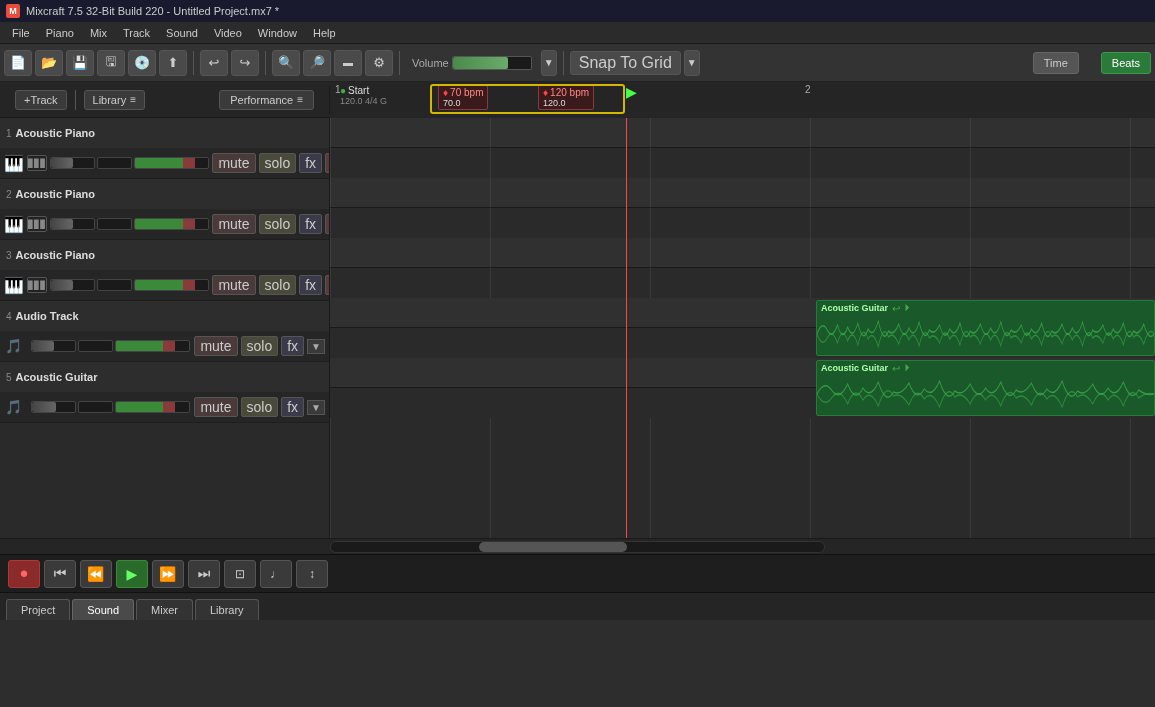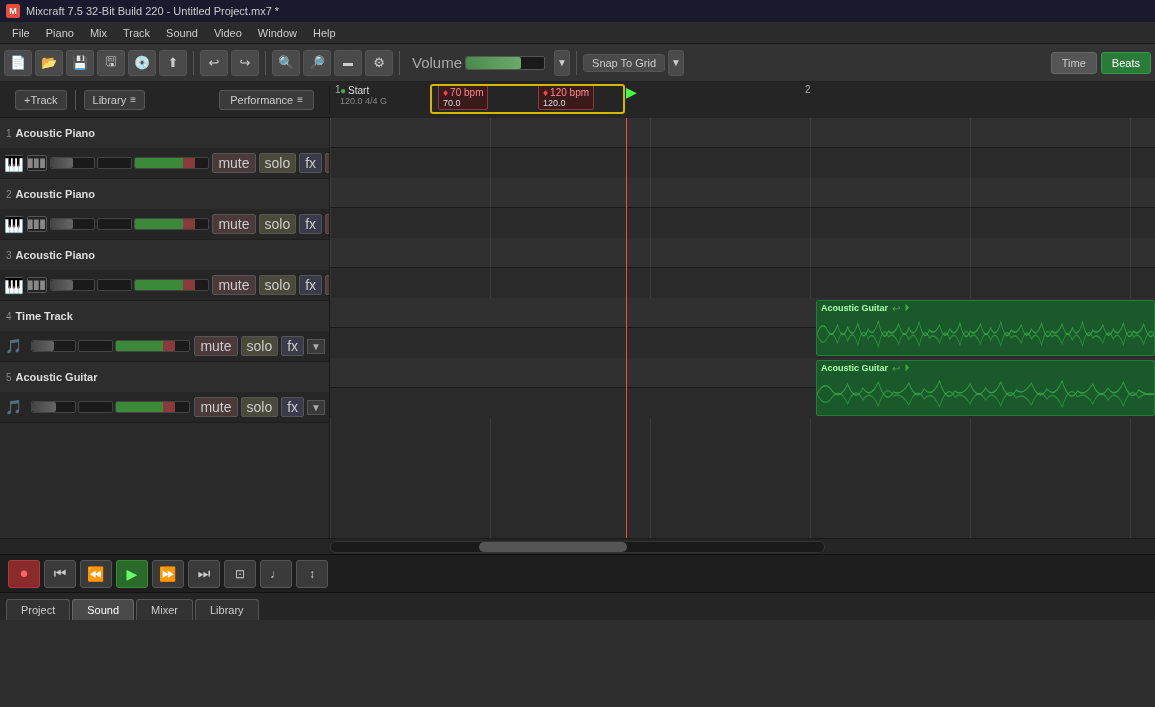--- a/index.html
+++ b/index.html
@@ -11,25 +11,25 @@
 
     
     #menu-bar { height: 22px; background: #2b2b2b; display: flex; align-items: center; padding: 0 4px; border-bottom: 1px solid #1a1a1a; }
     .menu-item { padding: 2px 8px; color: #ccc; cursor: pointer; font-size: 11px; }
 
     
     #toolbar { height: 38px; background: #333; border-bottom: 1px solid #222; display: flex; align-items: center; padding: 0 4px; gap: 3px; }
     .tb-btn { width: 28px; height: 26px; background: #4a4a4a; border: 1px solid #555; border-radius: 3px; display: flex; align-items: center; justify-content: center; cursor: pointer; color: #ccc; font-size: 13px; }
     .tb-separator { width: 1px; height: 24px; background: #555; margin: 0 3px; }
     .volume-area { display: flex; align-items: center; gap: 3px; padding: 0 6px; }
-    .volume-label { color: #aaa; font-size: 15px; }
+    .volume-label { color: #aaa; font-size: 11px; }
     .volume-slider { width: 80px; height: 14px; background: #1a1a1a; border: 1px solid #555; border-radius: 2px; position: relative; }
     .volume-fill { width: 55px; height: 100%; background: linear-gradient(to right, #4a8a4a, #6aaa6a); border-radius: 2px; }
-    .snap-btn { background: #4a4a4a; border: 1px solid #555; padding: 2px 8px; border-radius: 3px; color: #ccc; cursor: pointer; font-size: 11px; }
-    .time-btn { padding: 4px 10px; background: #555; border: 1px solid #666; border-radius: 3px; color: #ccc; font-size: 11px; cursor: pointer; }
+    .snap-btn { background: #4a4a4a; border: 1px solid #555; padding: 2px 8px; border-radius: 3px; color: #ccc; cursor: pointer; font-size: 16px; }
+    .time-btn { padding: 4px 10px; background: #555; border: 1px solid #666; border-radius: 3px; color: #ccc; font-size: 11px; cursor: pointer; margin-left: 18px; }
     .time-btn.active { background: #2a7a3a; border-color: #3a9a4a; color: #fff; }
     .toolbar-right { margin-left: auto; display: flex; align-items: center; gap: 4px; }
 
     
     #track-header-row { height: 36px; background: #252525; border-bottom: 1px solid #1a1a1a; display: flex; align-items: center; }
     #track-controls-header { width: 330px; min-width: 330px; display: flex; align-items: center; padding: 4px 15px; gap: 6px; border-right: 1px solid #1a1a1a; }
     .add-track-btn { background: #3a3a3a; border: 1px solid #555; border-radius: 3px; padding: 3px 8px; color: #ccc; cursor: pointer; font-size: 11px; }
     .master-btn { background: #3a3a3a; border: 1px solid #555; border-radius: 3px; padding: 3px 8px; color: #ccc; cursor: pointer; font-size: 11px; display: flex; align-items: center; gap: 4px; }
     .performance-btn { background: #3a3a3a; border: 1px solid #555; border-radius: 3px; padding: 3px 10px; color: #ccc; cursor: pointer; font-size: 11px; margin-left: auto; display: flex; align-items: center; gap: 4px; }
     #timeline-header { flex: 1; background: #252525; position: relative; height: 36px; overflow: hidden; }
@@ -278,21 +278,21 @@
         <button class="ctrl-btn solo-btn">solo</button>
         <button class="ctrl-btn fx-btn">fx</button>
         <button class="ctrl-btn arm-btn">arm</button>
 
       </div>
     </div>
 
     <div class="track-row">
       <div class="track-name-row">
         <span class="track-num">4</span>
-        <span class="track-name">Time Track</span>
+        <span class="track-name">Audio Track</span>
       </div>
       <div class="track-controls-row">
         <div class="track-icon">
             <span style="font-size:14px;">🎵</span>
           </div>
         <div class="fader-container" style="margin-left:4px;">
           <div class="mini-slider">
               <div class="mini-slider-fill" style="width:50%;"></div>
             </div>
           <div class="pan-slider"></div>

